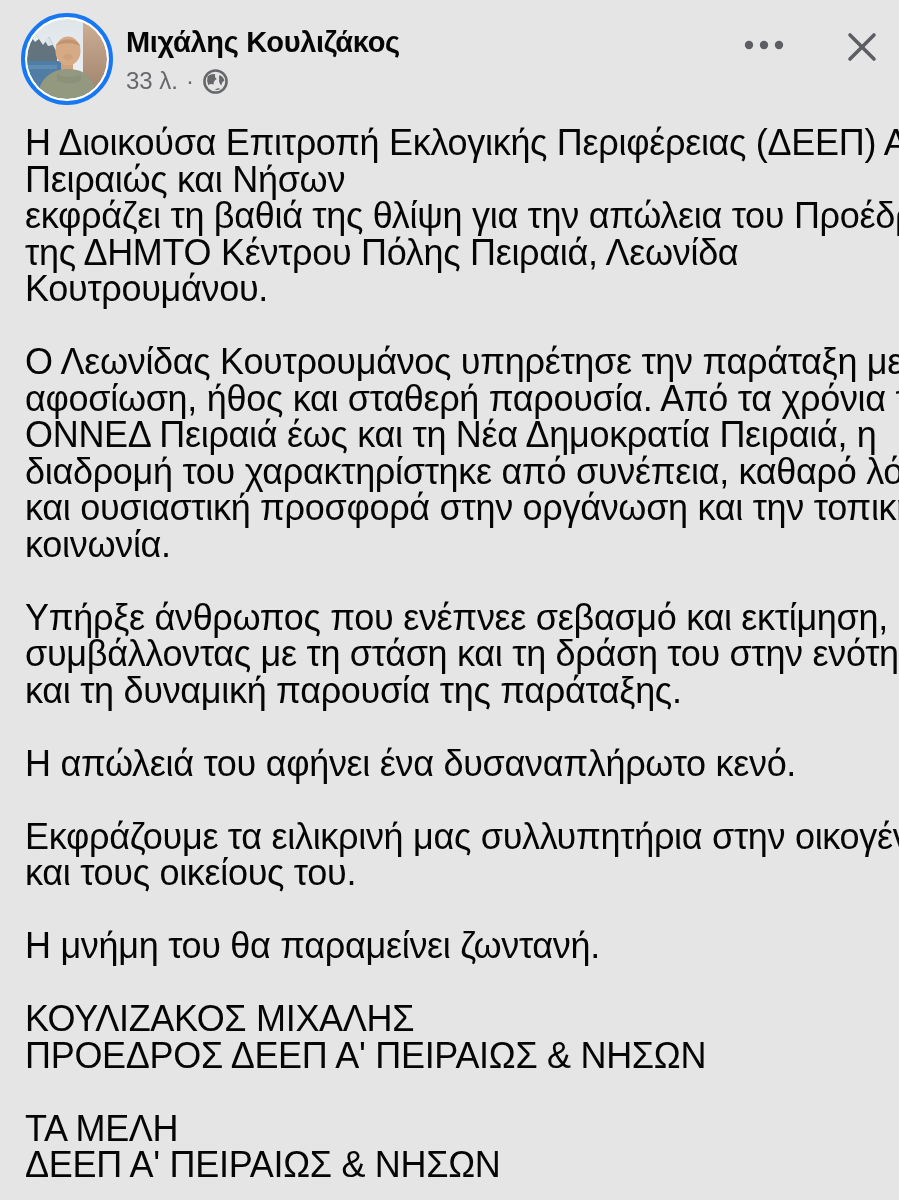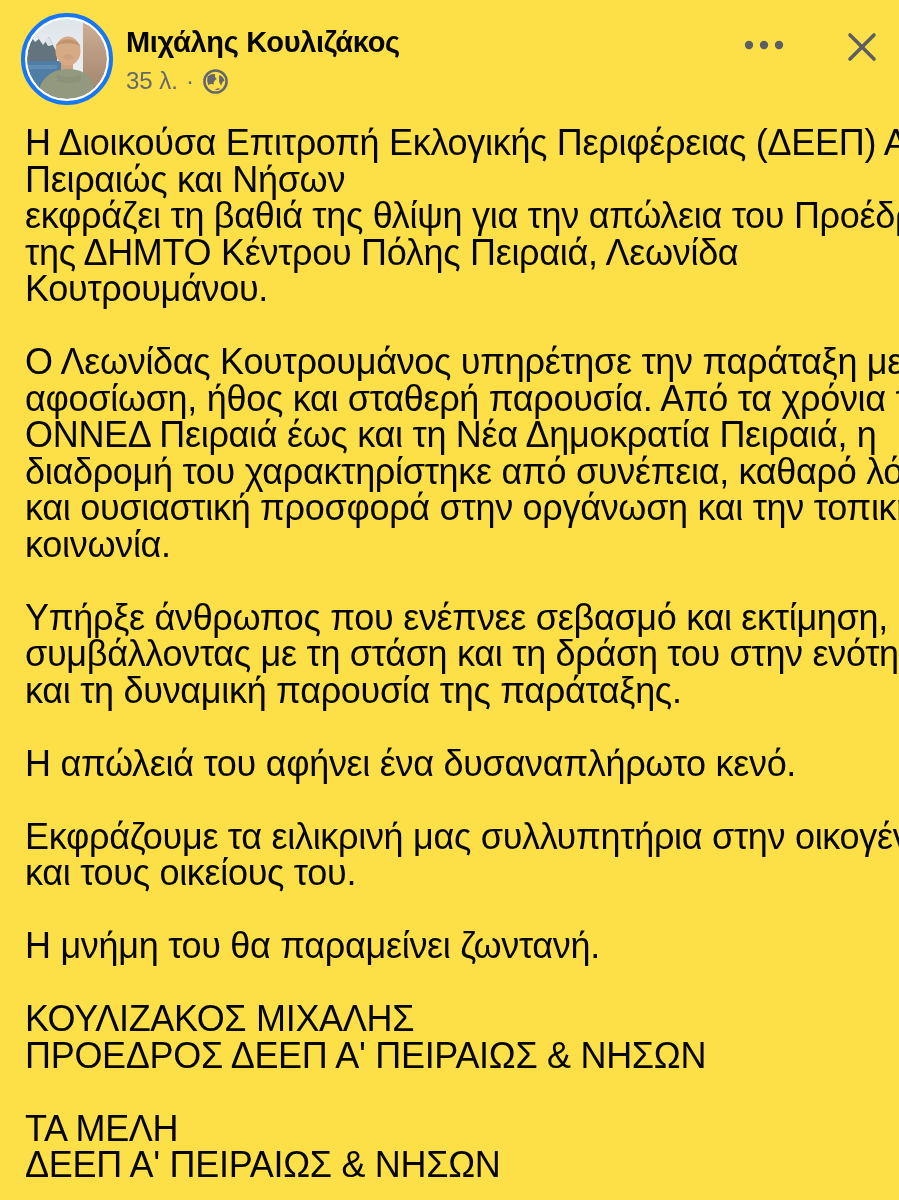--- a/index.html
+++ b/index.html
@@ -2,21 +2,21 @@
 <html lang="el"><head>
 <meta charset="utf-8">
 <style>
   html, body { margin: 0; padding: 0; }
   body {
     width: 899px; height: 1200px; overflow: hidden;
     background: #ffffff;
     font-family: "Liberation Sans", "DejaVu Sans", sans-serif;
     -webkit-font-smoothing: antialiased;
   }
-  .post-card { position: relative; width: 899px; height: 1200px; background: #fde047; }
+  .post-card { position: relative; width: 899px; height: 1200px; background: #e5e5e5; }
 
   
   .avatar-ring {
     position: absolute; left: 21px; top: 13px;
     width: 92px; height: 92px; box-sizing: border-box;
     border: 4px solid #1877F2; border-radius: 50%;
     padding: 2px; background: #ffffff; cursor: pointer;
   }
   .avatar-photo {
     width: 80px; height: 80px; border-radius: 50%; overflow: hidden; display: block;
@@ -85,21 +85,21 @@
           <ellipse cx="41" cy="32" rx="12.5" ry="14.5" fill="#d7aa86"></ellipse>
           <path d="M28.5 28 C30 18 52 18 53.5 28 C50 23 32 23 28.5 28 Z" fill="#c1946f"></path>
           <ellipse cx="41" cy="38" rx="5" ry="3" fill="#c99c78" opacity="0.7"></ellipse>
         </g>
       </svg>
     </div>
 
     <div class="author-name">Μιχάλης Κουλιζάκος</div>
 
     <div class="meta-row">
-      <span>35 λ.</span>
+      <span>33 λ.</span>
       <span class="meta-sep">·</span>
       <span class="globe-wrap">
         <svg width="27" height="27" viewBox="0 0 20 20" aria-hidden="true">
           <circle cx="10" cy="10" r="8.2" fill="none" stroke="#65676B" stroke-width="1.9"></circle>
           <path d="M4.2 6.2 Q7 3.8 9.8 4.6 Q9 7 11 8.1 Q8.2 9.2 8.7 12.2 Q6.4 11.2 4.7 12.8 Q3.2 9.4 4.2 6.2 Z" fill="#65676B"></path>
           <path d="M13 5.2 Q15.8 6.4 16.6 9.2 Q14.8 10 14.3 12.9 Q12.2 11 12.7 8.2 Q12.3 6.3 13 5.2 Z" fill="#65676B"></path>
           <path d="M9.5 16.2 Q11.5 14.5 13.5 15.4 Q12 16.6 9.5 16.2 Z" fill="#65676B"></path>
         </svg>
       </span>
     </div>

